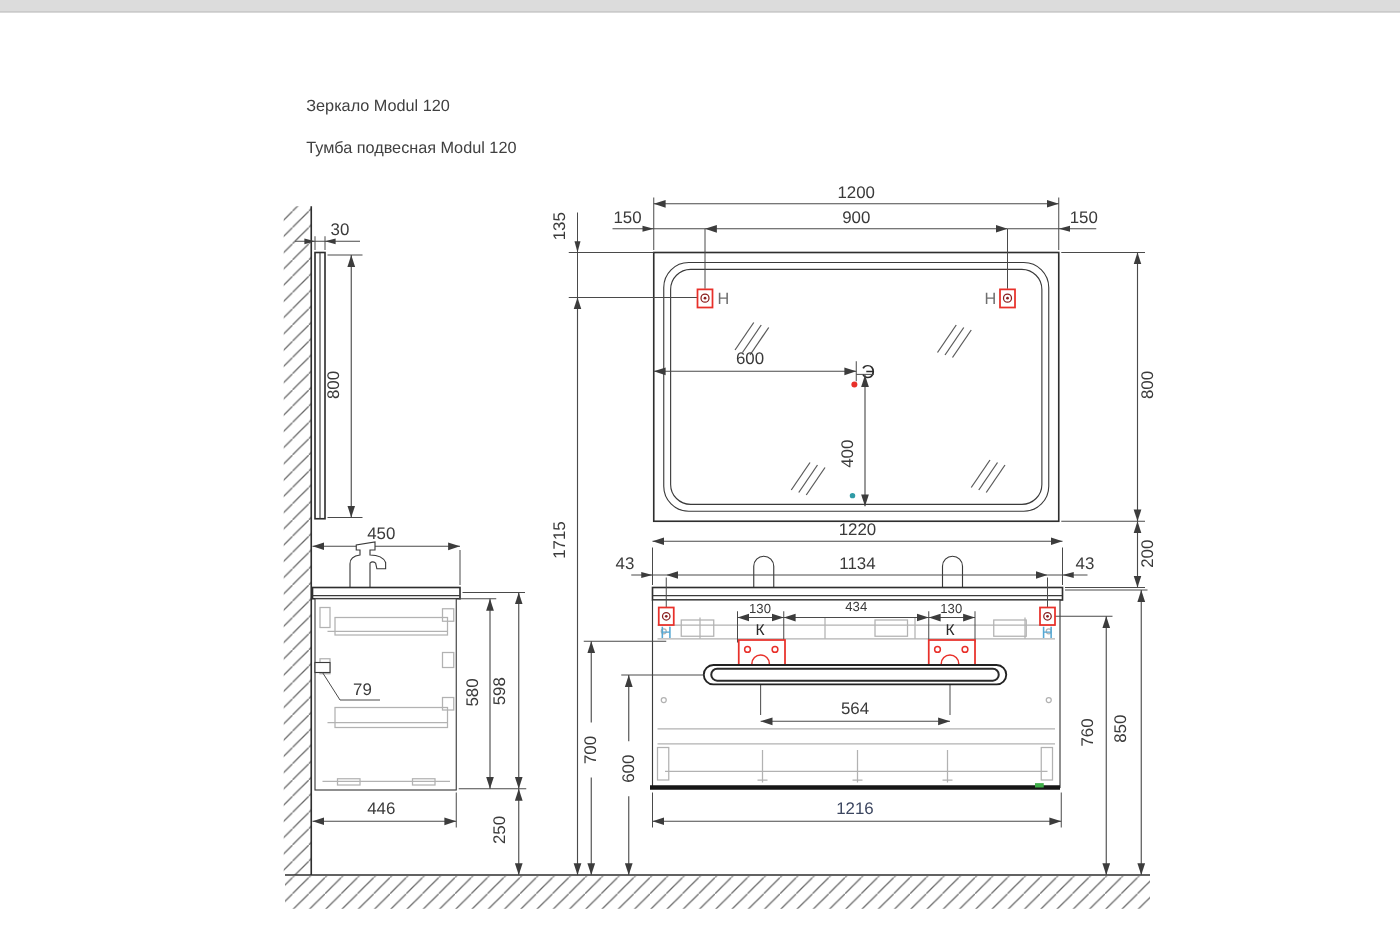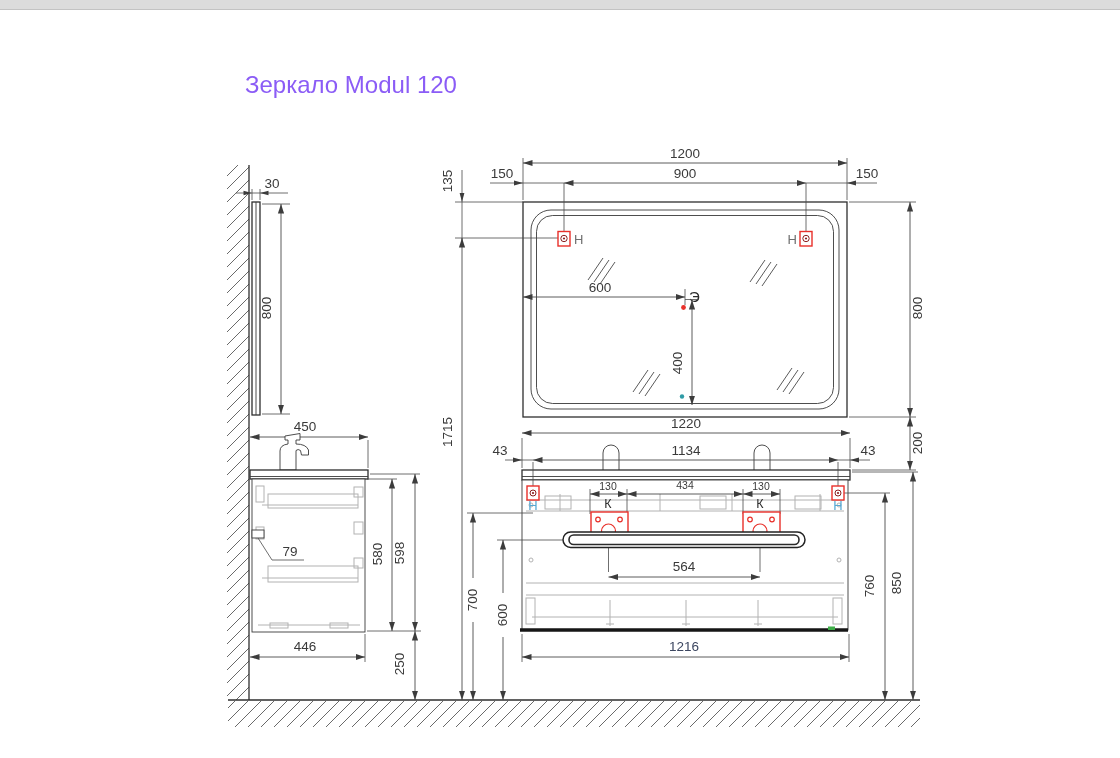--- a/index.html
+++ b/index.html
@@ -1,18 +1,18 @@
 <!DOCTYPE html>
 <html><head>
 <meta charset="utf-8">
 <style>
   html,body{margin:0;padding:0;background:#ffffff;width:1120px;height:758px;overflow:hidden;}
   body{font-family:"Liberation Sans",sans-serif;position:relative;}
   .topbar{position:absolute;left:0;top:0;width:1120px;height:9px;background:#dcdcdc;border-bottom:1px solid #c3c3c3;}
-  .titleblock{position:absolute;left:245px;top:68px;color:#8b5cf6;font-size:24px;line-height:33px;white-space:nowrap;}
+  .titleblock{position:absolute;left:245px;top:68px;color:#404040;font-size:13px;line-height:33px;white-space:nowrap;}
   svg{position:absolute;left:0;top:0;}
   svg text{font-family:"Liberation Sans",sans-serif;font-size:13.5px;fill:#3a3a3a;}
   text.small{font-size:10.5px;}
   text.k-label{font-size:12.5px;fill:#2b2b2b;}
   text.h-gray{fill:#6f6f6f;font-size:13px;}
   text.h-blue{fill:#55a8d4;font-size:13px;}
   text.e-label{font-size:15px;fill:#2b2b2b;}
   text.navy{fill:#3c4660;}
   .ln{stroke:#2e2e2e;stroke-width:1.3;fill:none;}
   .lnw{stroke:#2e2e2e;stroke-width:1.3;fill:#ffffff;}
@@ -26,20 +26,21 @@
   .arrw{fill:#3c3c3c;}
   .thick{stroke:#161616;stroke-width:3.5;fill:none;}
 </style>
 </head>
 <body>
 
 <div class="topbar"></div>
 
 <div class="titleblock">
   <div>Зеркало Modul 120</div>
+  <div>Тумба подвесная Modul 120</div>
 </div>
 
 <svg width="1120" height="758" viewBox="0 0 1120 758">
   <defs>
     <marker id="arr" markerWidth="10" markerHeight="8" refX="9.5" refY="4" orient="auto-start-reverse" markerUnits="userSpaceOnUse">
       <path d="M9.5,4 L0,0.9 L0,7.1 Z" fill="#3c3c3c"></path>
     </marker>
     <pattern id="hatch" width="13" height="13" patternUnits="userSpaceOnUse">
       <line x1="0" y1="13" x2="13" y2="0" stroke="#6a6a6a" stroke-width="1"></line>
     </pattern>

